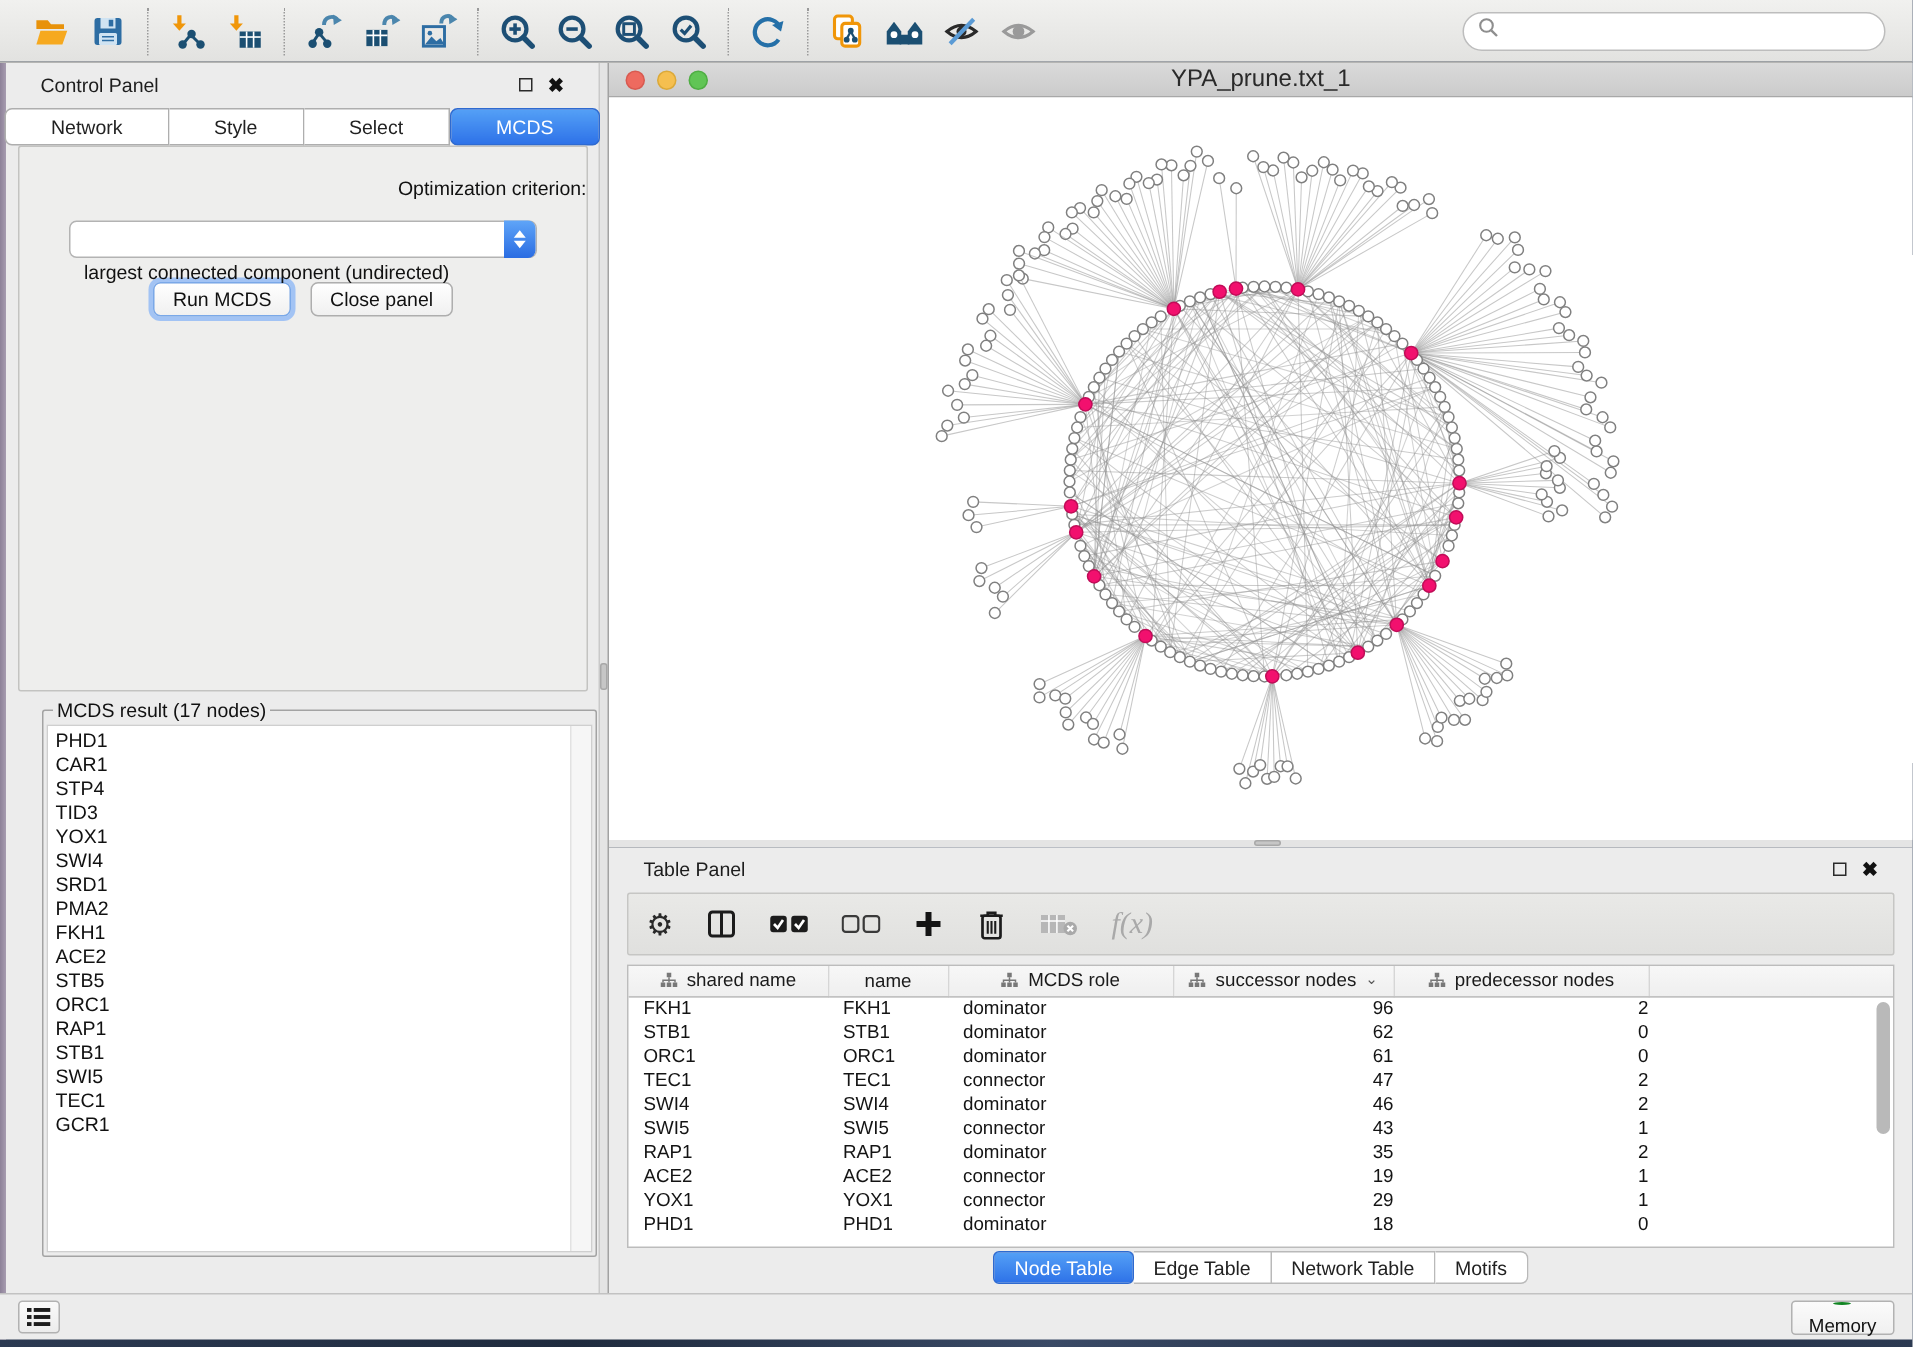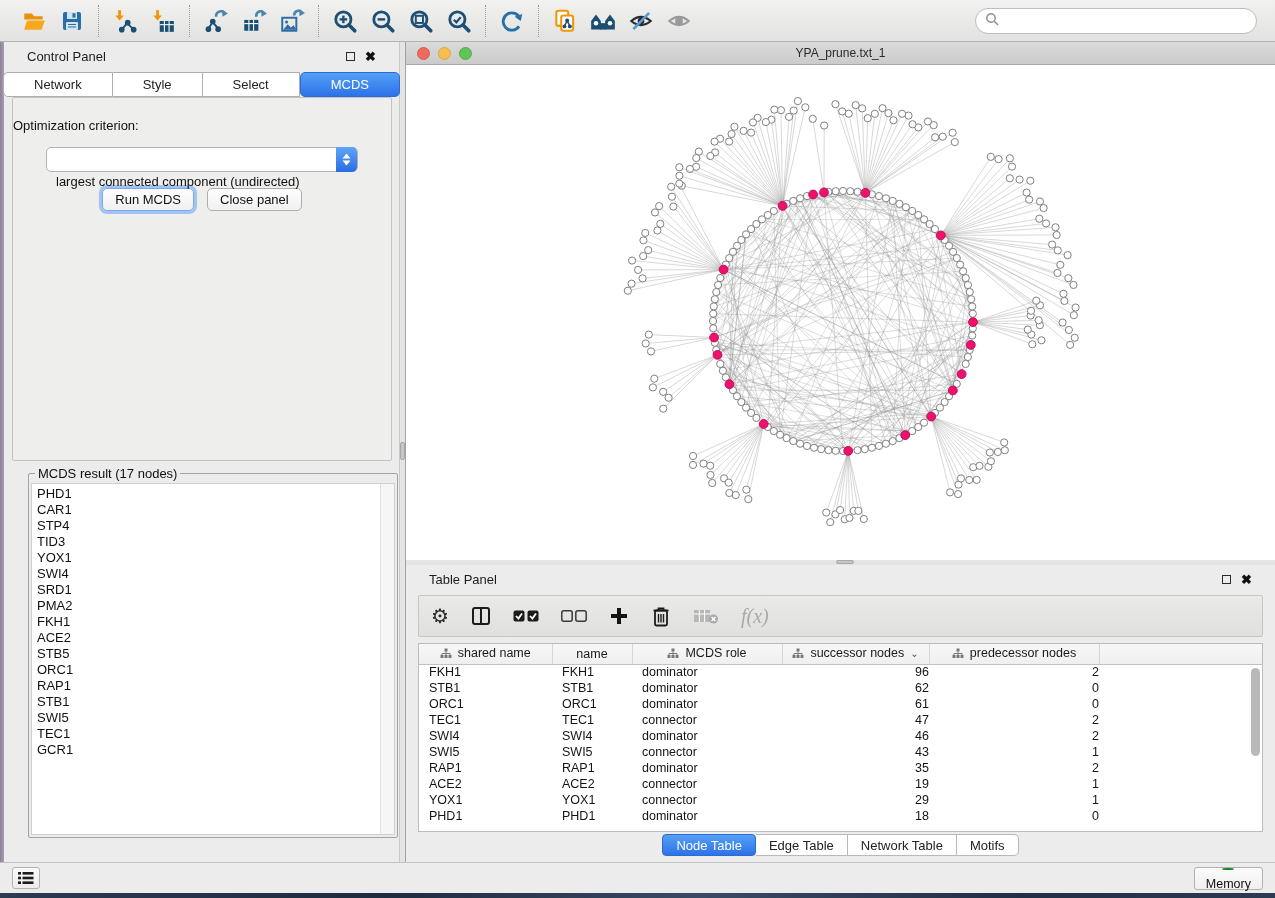--- a/index.html
+++ b/index.html
@@ -32,21 +32,21 @@
   .float-btn { width:9px; height:9px; border:1.5px solid #2a2a2a; display:inline-block; }
   .close-btn { font-size:13px; font-weight:bold; color:#111; line-height:9px; }
   .cp-tabs { position:absolute; left:0; top:30px; width:100%; display:flex; justify-content:center; }
   .seg { height:25px; display:flex; align-items:center; justify-content:center;
     background:#fff; border:1px solid #aeaeae; border-left:none; font-size:13px; padding:0 30px; color:#222; }
   .seg.first { border-left:1px solid #aeaeae; border-radius:5px 0 0 5px; }
   .seg.active { background:linear-gradient(#54a0f6,#2e72e8); color:#fff; border-color:#2e6ad0;
     border-radius:5px; border-left:1px solid #2e6ad0; }
   .cp-box { position:absolute; left:8px; top:55px; width:380px; height:364px;
     background:#eeeeed; border:1px solid #c3c3c1; border-radius:2px; }
-  .opt-label { text-align:left; font-size:13px; margin-top:20px; color:#111; }
+  .opt-label { text-align:right; font-size:13px; margin-top:20px; color:#111; }
   .opt-select { margin:14px auto 0 auto; width:312px; height:25px; background:#fff;
     border:1px solid #b3b3b3; border-radius:5px; display:flex; align-items:center; position:relative; }
   .opt-select .val { font-size:13px; padding-left:9px; color:#111;margin-top:44px; }
   .opt-select .stepper { position:absolute; right:0; top:-1px; width:21px; height:25px;
     background:linear-gradient(#5fa5f8,#2a6ce2); border-radius:0 5px 5px 0;
     display:flex; flex-direction:column; align-items:center; justify-content:center; gap:1px; }
   .btn-row { display:flex; justify-content:center; gap:13px; margin-top:16px; }
   .mac-btn { height:23px; background:linear-gradient(#ffffff,#f0f0f0); border:1px solid #aeaeae;
     border-radius:5px; font-size:13px; padding:0 12px; color:#111;
     display:flex; align-items:center; font-family:"Liberation Sans",sans-serif; }
@@ -57,21 +57,21 @@
   .listbox { position:relative; width:100%; height:100%; background:#fff; border:1px solid #cfcfcf; overflow:hidden; }
   .list-inner { padding:2px 0 0 5px; }
   .list-item { font-size:13px; line-height:16px; color:#111; }
   .list-track { position:absolute; right:0; top:0; width:14px; height:100%;
     background:#f6f6f6; border-left:1px solid #e2e2e2; }
   
   .net-window { position:absolute; left:406px; top:42px; width:869px; height:518px;
     background:#fff; z-index:2; border-bottom:1px solid #9f9f9f; }
   .net-titlebar { height:23px; background:linear-gradient(#dadada,#cbcbcb);
     border-bottom:1px solid #a8a8a8; position:relative; display:flex; align-items:center; justify-content:center; }
-  .net-title { font-size:12px; color:#2a2a2a; }
+  .net-title { font-size:16px; color:#2a2a2a; }
   .lights { position:absolute; left:11px; top:0; height:100%; display:flex; align-items:center; gap:8px; }
   .light { width:13px; height:13px; border-radius:50%; }
   .light.red { background:#ee6a5f; border:1px solid #d85a50; }
   .light.yellow { background:#f5bf4f; border:1px solid #dca938; }
   .light.green { background:#61c555; border:1px solid #4fae43; }
   .net-canvas { position:absolute; left:0; top:23px; width:869px; height:495px; background:#fff; }
   
   .v-splitter { position:absolute; left:400px; top:42px; width:6px; height:820px;
     background:#e4e4e4; border-right:1px solid #a2a2a2; z-index:3; }
   .v-grip { position:absolute; left:0; top:400px; width:5px; height:18px; background:#c6c6c6; border:1px solid #a8a8a8; border-radius:2px;}

